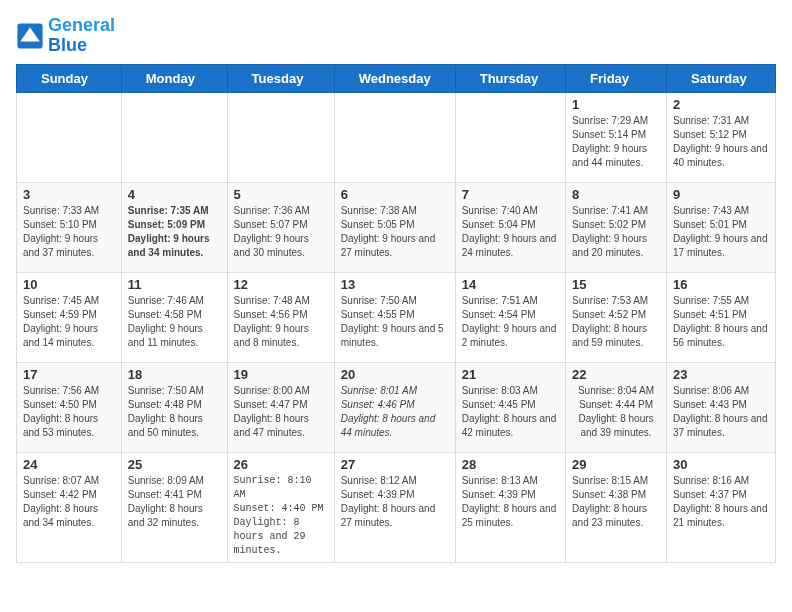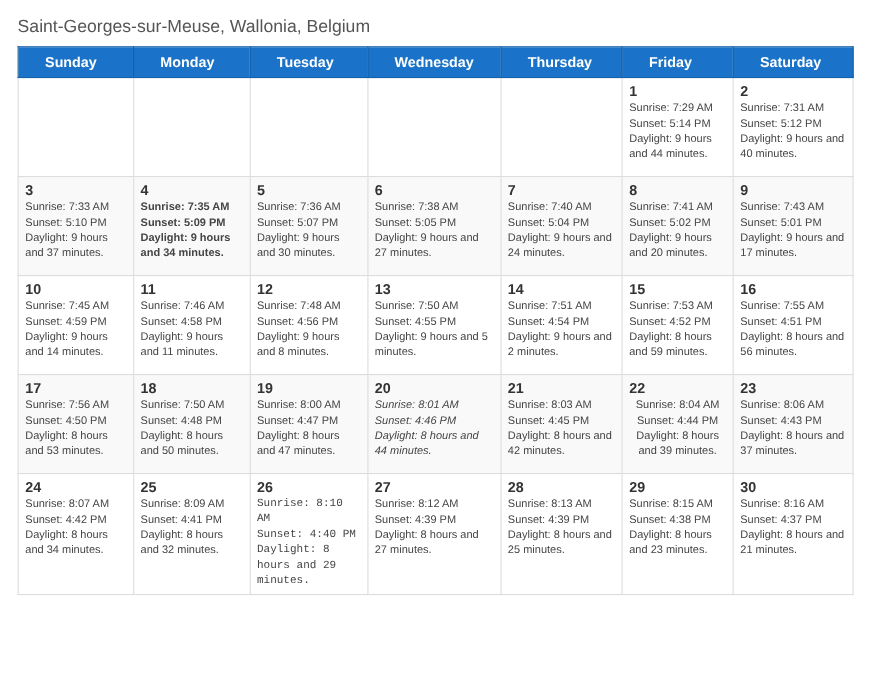--- a/index.html
+++ b/index.html
@@ -84,22 +84,31 @@
       color: #444;
     }
     .empty-cell {
       background: #fff !important;
     }
   </style>
 </head>
 <body>
 
 <div class="header-section">
+  <div class="logo">
+    <svg class="logo-icon" viewBox="0 0 40 40" xmlns="http://www.w3.org/2000/svg">
+      <rect x="2" y="2" width="36" height="36" rx="4" fill="#1a73c8"></rect>
+      <polygon points="20,8 34,28 6,28" fill="white"></polygon>
+    </svg>
+    <div class="logo-text">
+      <div><span>General</span></div>
+      <div><span style="color:#1a73c8">Blue</span></div>
+    </div>
+  </div>
   <div class="title-section">
-    <div class="location-title">Saint-Georges-sur-Meuse, Wallonia, Belgium</div>
   </div>
 </div>
 
 <table class="calendar-table">
   <thead>
     <tr>
     <th>Sunday</th>
         <th>Monday</th>
         <th>Tuesday</th>
         <th>Wednesday</th>

